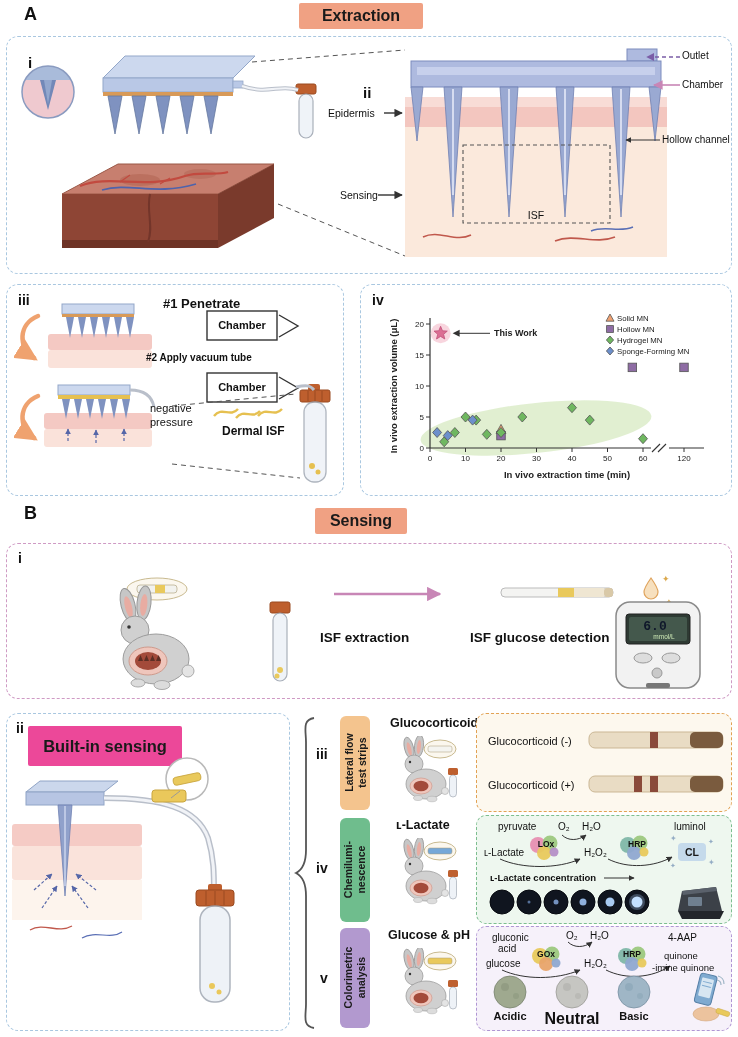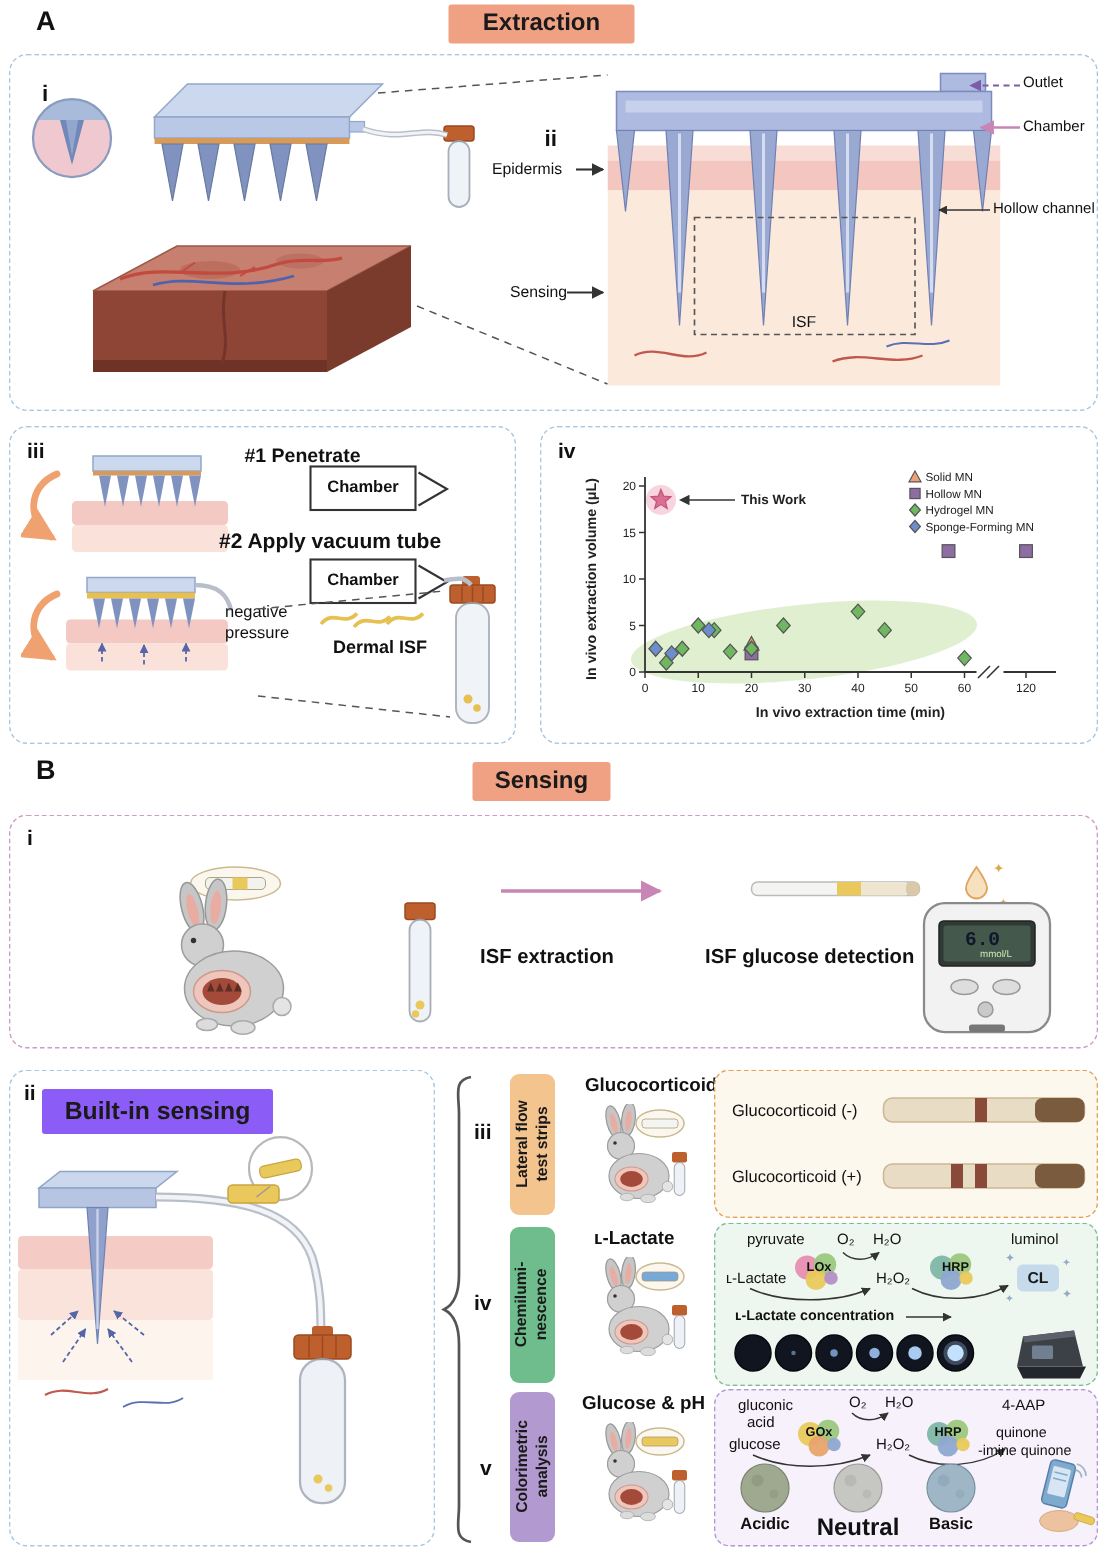--- a/index.html
+++ b/index.html
@@ -166,21 +166,21 @@
 </svg>
 
 <div class="t b" style="left:163px;top:296px;font-size:13px">#1 Penetrate</div>
 
 <svg class="abs" style="left:206px;top:310px" width="100" height="32" viewBox="0 0 100 32">
 <rect x="1" y="1" width="70" height="29" fill="#fff" stroke="#333" stroke-width="1.4"></rect>
 <polyline points="73,5 92,16 73,27" fill="none" stroke="#333" stroke-width="1.4"></polyline>
 </svg>
 <div class="t b c" style="left:207px;top:319px;width:70px;font-size:11px">Chamber</div>
 
-<div class="t b" style="left:146px;top:352px;font-size:14px">#2 Apply vacuum tube</div>
+<div class="t b" style="left:146px;top:352px;font-size:10px">#2 Apply vacuum tube</div>
 
 <svg class="abs" style="left:206px;top:372px" width="100" height="32" viewBox="0 0 100 32">
 <rect x="1" y="1" width="70" height="29" fill="#fff" stroke="#333" stroke-width="1.4"></rect>
 <polyline points="73,5 92,16 73,27" fill="none" stroke="#333" stroke-width="1.4"></polyline>
 </svg>
 <div class="t b c" style="left:207px;top:381px;width:70px;font-size:11px">Chamber</div>
 
 <svg class="abs" style="left:210px;top:402px" width="80" height="20" viewBox="0 0 80 20">
 <path d="M 4,14 C 12,4 20,16 28,7" stroke="#E6C050" stroke-width="2.4" fill="none"></path>
 <path d="M 26,16 C 34,6 42,18 50,9" stroke="#E6C050" stroke-width="2.4" fill="none"></path>
@@ -331,21 +331,21 @@
 <ellipse cx="31" cy="58" rx="9" ry="5" fill="#DDD" stroke="#999"></ellipse>
 <ellipse cx="59" cy="58" rx="9" ry="5" fill="#DDD" stroke="#999"></ellipse>
 <circle cx="45" cy="73" r="5" fill="#C9C9C9" stroke="#999"></circle>
 <rect x="34" y="83" width="24" height="5" rx="2" fill="#777"></rect>
 </svg>
 <div class="t b c" style="left:630px;top:619px;width:50px;font-size:13px;color:#0f172a;font-family:'Liberation Mono',monospace">6.0</div>
 <div class="t c" style="left:644px;top:633px;width:40px;font-size:6.5px;color:#CDE8B5">mmol/L</div>
 
 <div class="dash" style="left:6px;top:713px;width:284px;height:318px"></div>
 <div class="t b" style="left:16px;top:720px;font-size:14px">ii</div>
-<div class="chip" style="left:28px;top:726px;width:154px;height:30px;background:#8b5cf6;font-size:16.5px;border-radius:2px">Built-in sensing</div>
+<div class="chip" style="left:28px;top:726px;width:154px;height:40px;background:#ec4899;font-size:16.5px;border-radius:2px">Built-in sensing</div>
 
 <svg class="abs" style="left:164px;top:756px" width="46" height="46" viewBox="0 0 46 46">
 <circle cx="23" cy="23" r="21" fill="#fff" stroke="#B9B9B9" stroke-width="1.5"></circle>
 <rect x="9" y="19" width="28" height="8" rx="3" fill="#E9C95C" stroke="#C9A53F" stroke-width="0.8" transform="rotate(-12 23 23)"></rect>
 </svg>
 
 <svg class="abs" style="left:12px;top:778px" width="270" height="248" viewBox="0 0 270 248">
 <rect x="0" y="46" width="130" height="22" rx="3" fill="#F5CBC5"></rect>
 <rect x="0" y="68" width="130" height="34" rx="3" fill="#FAE3DB"></rect>
 <rect x="0" y="102" width="130" height="40" fill="#FDF4ED"></rect>

